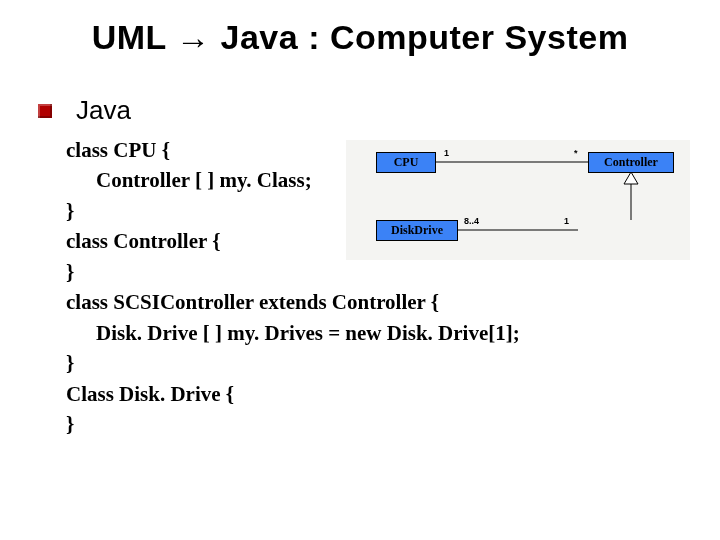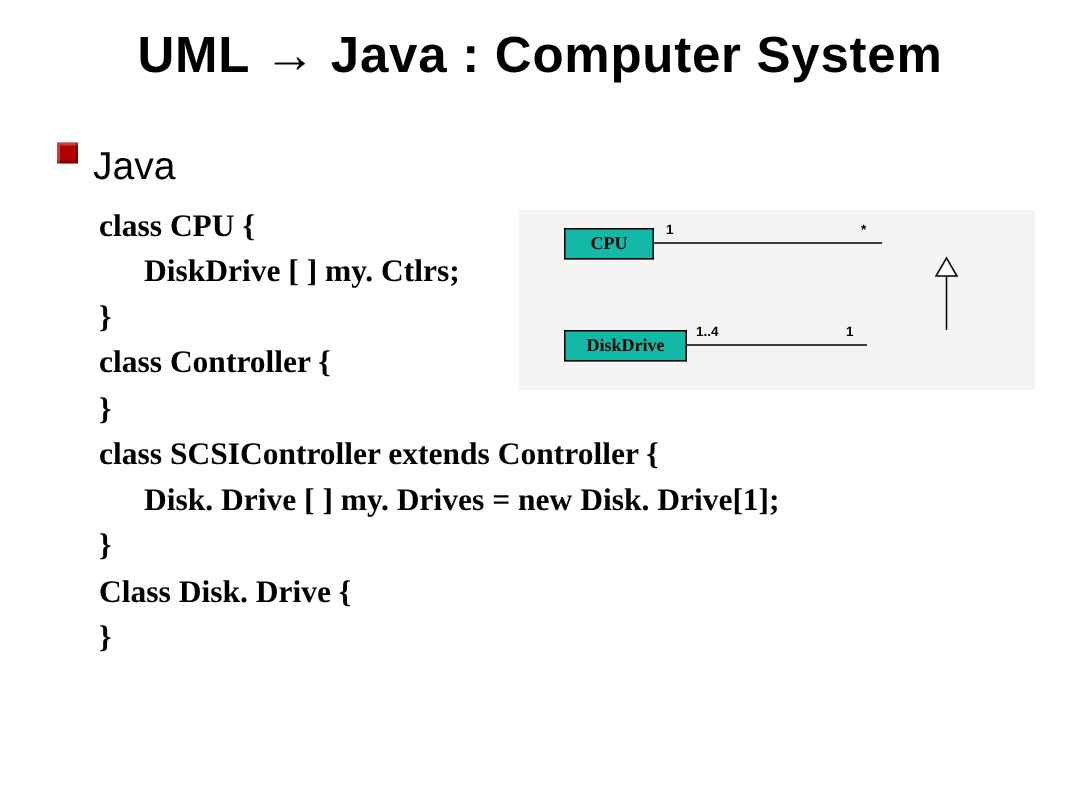--- a/index.html
+++ b/index.html
@@ -25,21 +25,22 @@
     text-align: center;
     font-size: 34px;
     font-weight: bold;
     letter-spacing: 0.5px;
   }
   .bullet-row {
     position: absolute;
     top: 95px;
     left: 38px;
     display: flex;
-    gap: 10px;
+    align-items: center;
+    gap: 24px;
   }
   .bullet-box {
     width: 14px;
     height: 14px;
     background: #b00000;
     box-shadow: inset -2px -2px 0 rgba(0,0,0,0.25), inset 2px 2px 0 rgba(255,255,255,0.25);
   }
   .bullet-text {
     font-size: 26px;
   }
@@ -59,21 +60,21 @@
     position: absolute;
     top: 140px;
     left: 346px;
     width: 344px;
     height: 120px;
     background: #f4f4f2;
   }
   .uml .box {
     position: absolute;
     border: 1px solid #000;
-    background: #14b8a6;
+    background: #3b82f6;
     font-family: "Times New Roman", Times, serif;
     font-size: 12px;
     font-weight: bold;
     text-align: center;
     padding: 2px 4px;
     box-sizing: border-box;
   }
   .uml .small { font-size: 9px; font-weight: bold; }
   .uml svg {
     position: absolute;
@@ -88,21 +89,21 @@
 
   <div class="title">UML → Java : Computer System</div>
 
   <div class="bullet-row">
     <div class="bullet-box"></div>
     <div class="bullet-text">Java</div>
   </div>
 
   <div class="code">
     <div>class CPU {</div>
-    <div><span class="ind">DiskDrive [ ] my. Ctlrs;</span></div>
+    <div><span class="ind">Controller [ ] my. Class;</span></div>
     <div>}</div>
     <div>class Controller {</div>
     <div>}</div>
     <div>class SCSIController extends Controller {</div>
     <div><span class="ind">Disk. Drive [ ] my. Drives = new Disk. Drive[1];</span></div>
     <div>}</div>
     <div>Class Disk. Drive {</div>
     <div>}</div>
   </div>
 
@@ -111,21 +112,22 @@
 
       <line x1="90" y1="22" x2="242" y2="22" stroke="#000" stroke-width="1"></line>
 
       <line x1="112" y1="90" x2="232" y2="90" stroke="#000" stroke-width="1"></line>
 
       <line x1="285" y1="80" x2="285" y2="44" stroke="#000" stroke-width="1"></line>
       <polygon points="285,32 278,44 292,44" fill="#fff" stroke="#000" stroke-width="1"></polygon>
     </svg>
 
     <div class="box" style="left:30px; top:12px; width:60px;">CPU</div>
+    <div class="box" style="left:242px; top:12px; width:86px;">Controller</div>
     <div class="box" style="left:30px; top:80px; width:82px;">DiskDrive</div>
 
     <div class="small" style="position:absolute; left:98px; top:8px;">1</div>
     <div class="small" style="position:absolute; left:228px; top:8px;">*</div>
     <div class="small" style="position:absolute; left:218px; top:76px;">1</div>
-    <div class="small" style="position:absolute; left:118px; top:76px;">1..4</div>
+    <div class="small" style="position:absolute; left:118px; top:76px;">8..4</div>
   </div>
 
 </div>
 
 </body></html>

